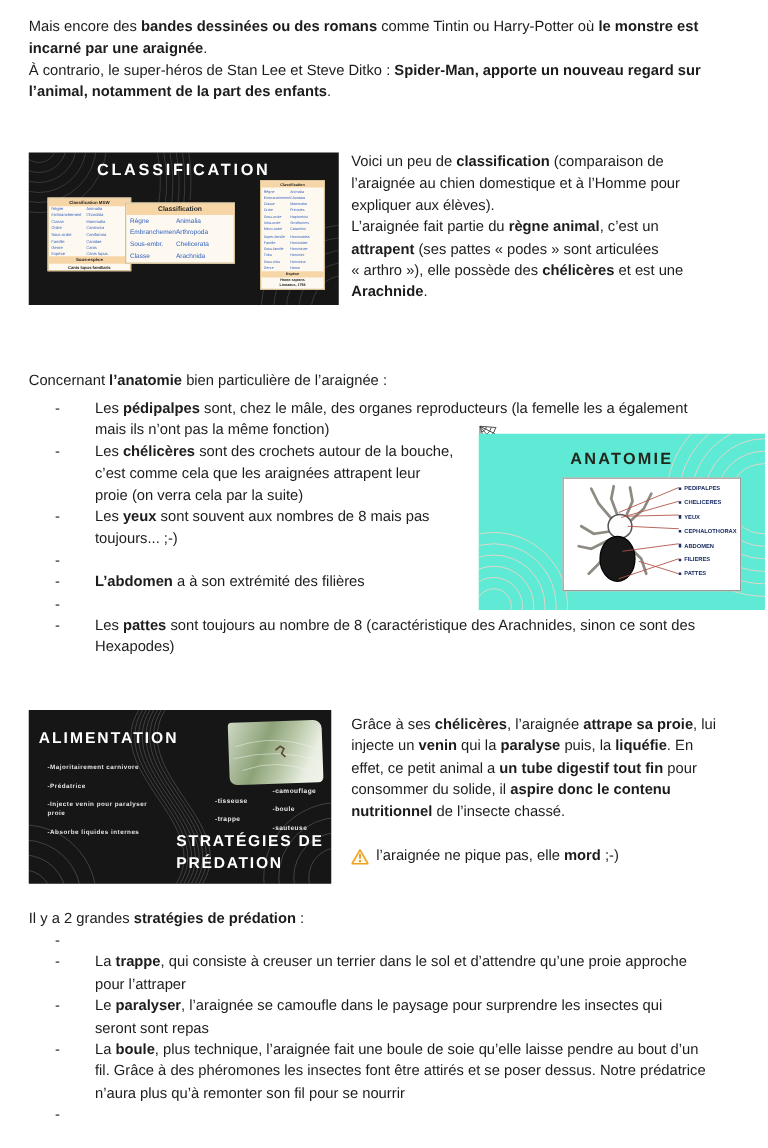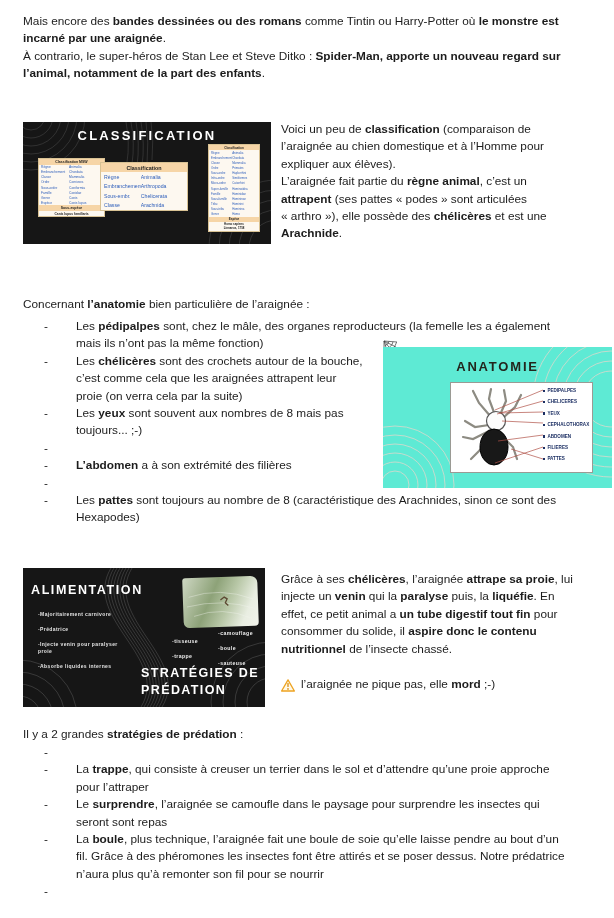--- a/index.html
+++ b/index.html
@@ -407,21 +407,21 @@
     <div class="brow">
       <span class="dash">-</span>
     </div>
     <div class="brow">
       <span class="dash">-</span>
       <span class="btext"><span>La </span><span class="b">trappe</span><span>, qui consiste à creuser un terrier dans le sol et d’attendre qu’une proie approche
 pour l’attraper</span></span>
     </div>
     <div class="brow">
       <span class="dash">-</span>
-      <span class="btext"><span>Le </span><span class="b">surprendre</span><span>, l’araignée se camoufle dans le paysage pour surprendre les insectes qui
+      <span class="btext"><span>Le </span><span class="b">paralyser</span><span>, l’araignée se camoufle dans le paysage pour surprendre les insectes qui
 seront sont repas</span></span>
     </div>
     <div class="brow">
       <span class="dash">-</span>
       <span class="btext"><span>La </span><span class="b">boule</span><span>, plus technique, l’araignée fait une boule de soie qu’elle laisse pendre au bout d’un
 fil. Grâce à des phéromones les insectes font être attirés et se poser dessus. Notre prédatrice
 n’aura plus qu’à remonter son fil pour se nourrir</span></span>
     </div>
     <div class="brow">
       <span class="dash">-</span>

